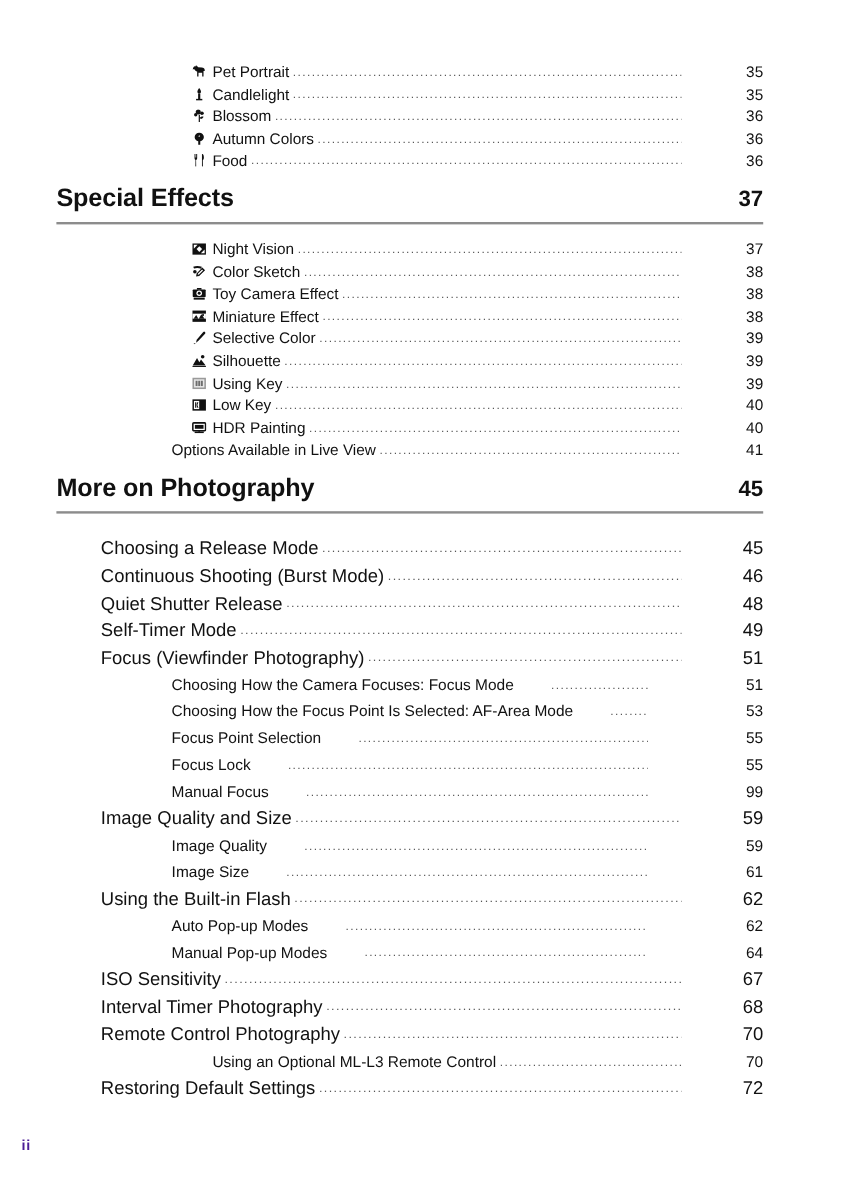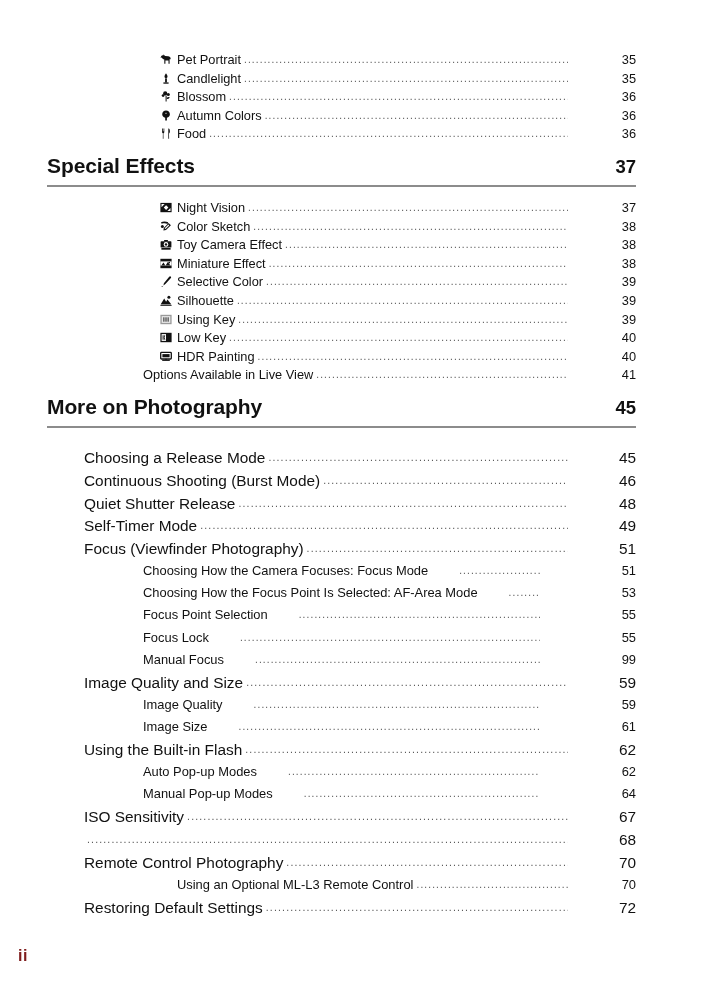--- a/index.html
+++ b/index.html
@@ -132,23 +132,23 @@
     margin-top: 7px;
     height: 2px;
     background: #8c8c8c;
   }
 
   
   .folio {
     position: absolute;
     left: 18px;
     top: 946px;
-    font-size: 16px;
+    font-size: 12px;
     font-weight: bold;
-    color: #7f1d1d;
+    color: #4c1d95;
     letter-spacing: 0.5px;
   }
 </style>
 </head>
 <body>
 
 <div class="page">
 
   <div id="group-scene" style="position:absolute; left:0; top:51px; width:706px;">
       <div class="toc-row lvl-icon">
@@ -496,20 +496,23 @@
         <span class="toc-page">64</span>
       </div>
       <div class="toc-row lvl-main">
         <span class="toc-label">
           <span>ISO Sensitivity</span>
         </span>
         <span class="toc-dots">............................................................................................................................................................................................................................</span>
         <span class="toc-page">67</span>
       </div>
       <div class="toc-row lvl-main">
+        <span class="toc-label">
+          <span>Interval Timer Photography</span>
+        </span>
         <span class="toc-dots">............................................................................................................................................................................................................................</span>
         <span class="toc-page">68</span>
       </div>
       <div class="toc-row lvl-main">
         <span class="toc-label">
           <span>Remote Control Photography</span>
         </span>
         <span class="toc-dots">............................................................................................................................................................................................................................</span>
         <span class="toc-page">70</span>
       </div>

